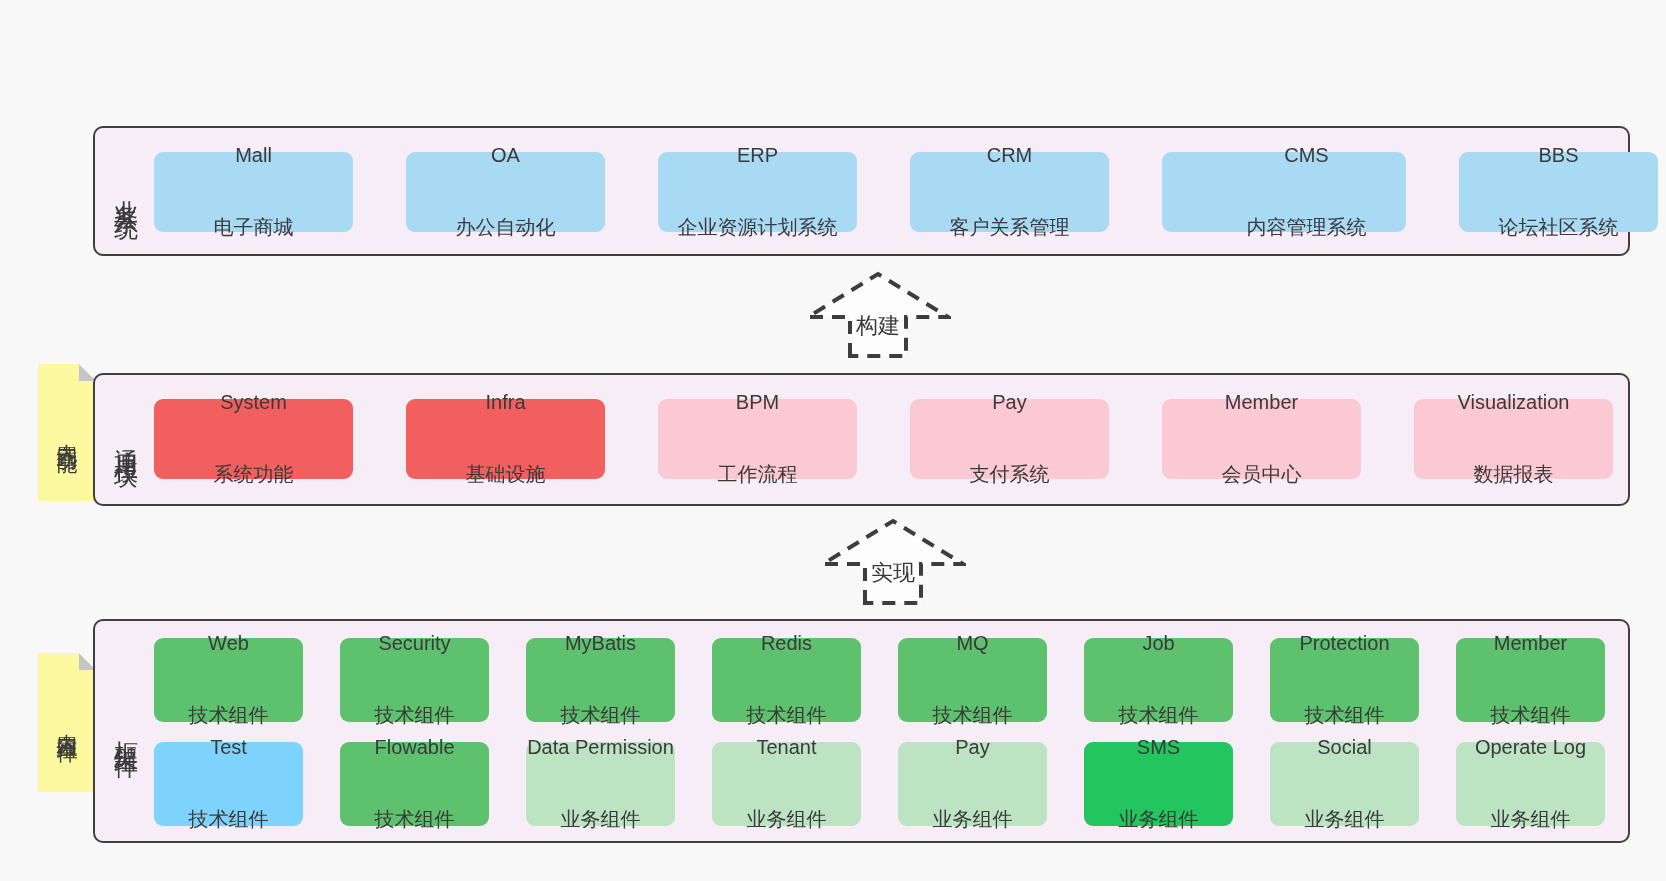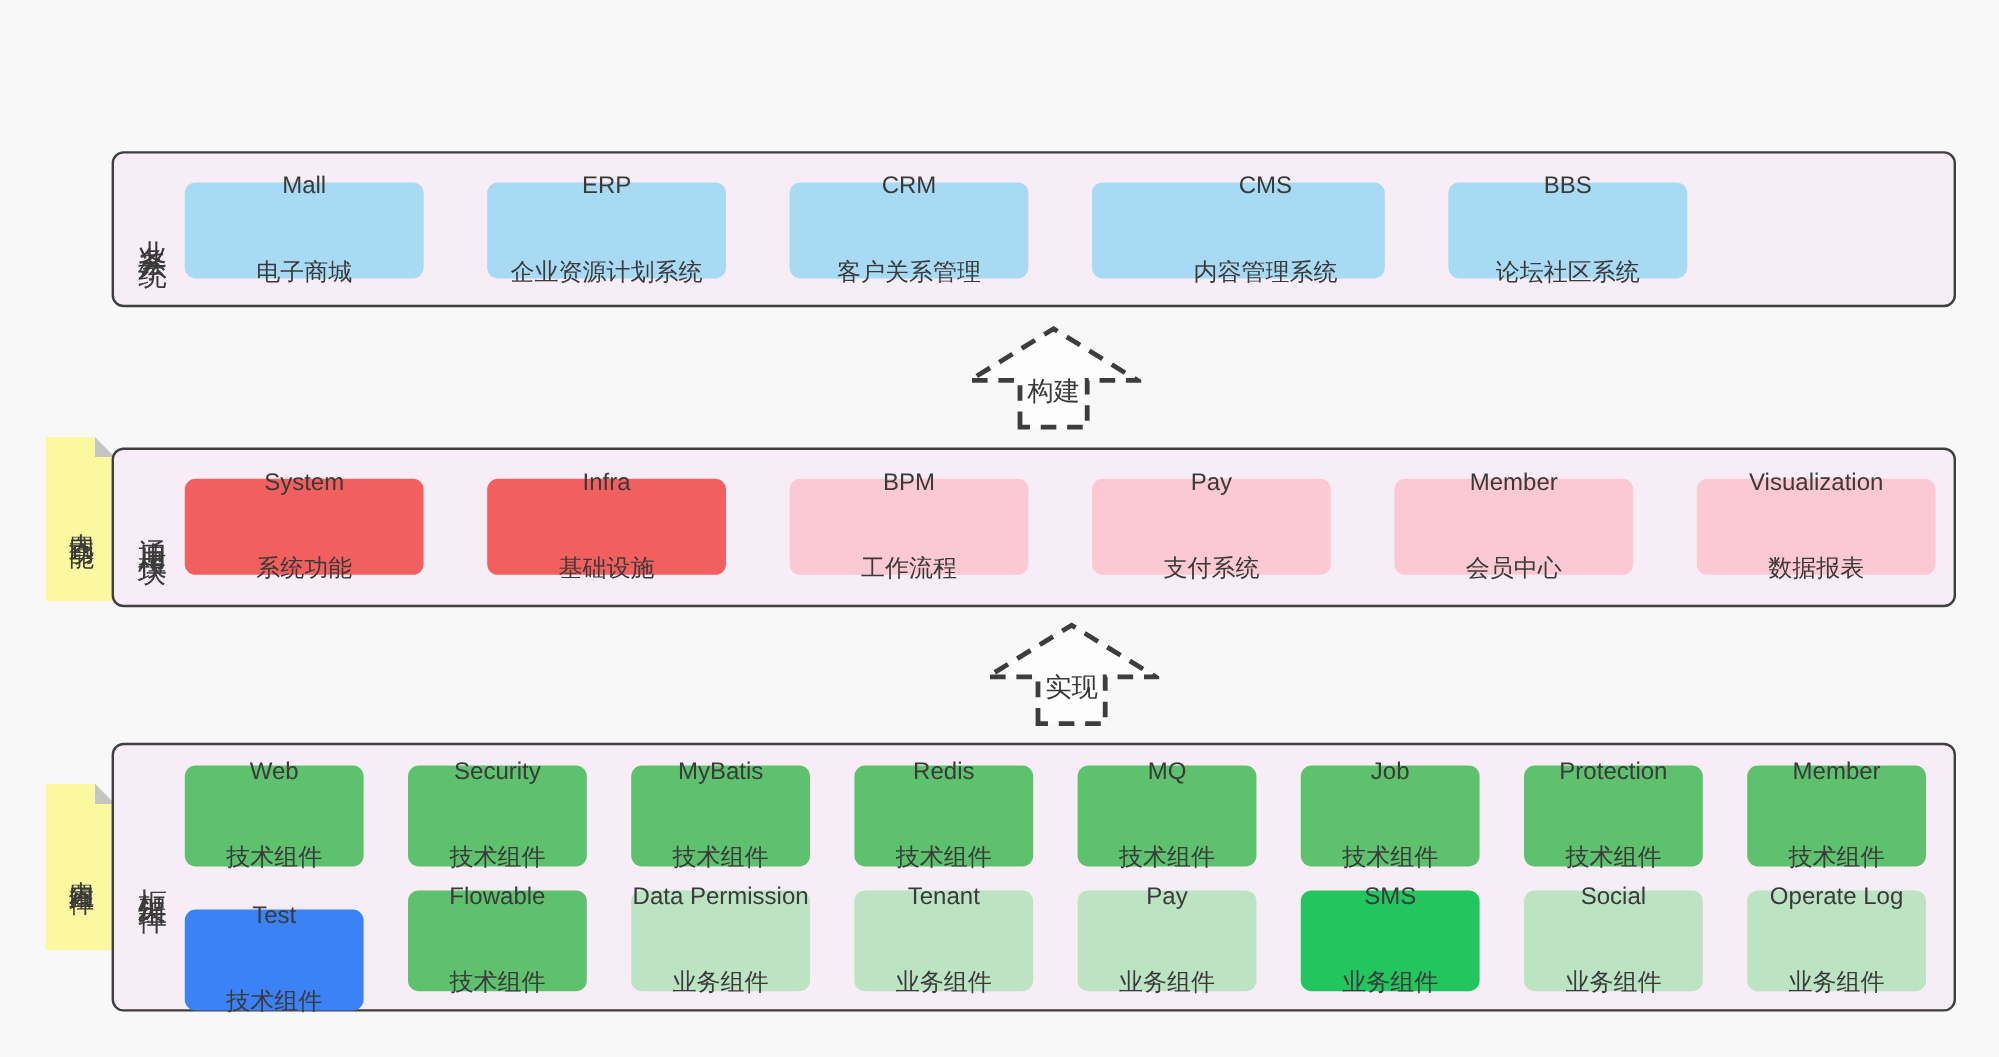--- a/index.html
+++ b/index.html
@@ -129,20 +129,24 @@
   </div>
 
   <section class="layer layer-1">
     <div class="vlabel">业务系统</div>
     <div class="row">
         <div class="box" style="background: rgb(168, 218, 243);">
           <div class="box-name">Mall</div>
           <div class="box-desc">电子商城</div>
         </div>
         <div class="box" style="background: rgb(168, 218, 243);">
+          <div class="box-name">OA</div>
+          <div class="box-desc">办公自动化</div>
+        </div>
+        <div class="box" style="background: rgb(168, 218, 243);">
           <div class="box-name">ERP</div>
           <div class="box-desc">企业资源计划系统</div>
         </div>
         <div class="box" style="background: rgb(168, 218, 243);">
           <div class="box-name">CRM</div>
           <div class="box-desc">客户关系管理</div>
         </div>
         <div class="box" style="background: rgb(168, 218, 243); padding-left: 45px;">
           <div class="box-name">CMS</div>
           <div class="box-desc">内容管理系统</div>
@@ -228,21 +232,21 @@
         <div class="box" style="background: rgb(94, 193, 109);">
           <div class="box-name">Protection</div>
           <div class="box-desc">技术组件</div>
         </div>
         <div class="box" style="background: rgb(94, 193, 109);">
           <div class="box-name">Member</div>
           <div class="box-desc">技术组件</div>
         </div>
       </div>
     <div class="row row-b">
-        <div class="box" style="background: #3b82f6; margin-top: 16px;">
+        <div class="box" style="background: #7dd3fc;">
           <div class="box-name">Test</div>
           <div class="box-desc">技术组件</div>
         </div>
         <div class="box" style="background: rgb(94, 193, 109);">
           <div class="box-name">Flowable</div>
           <div class="box-desc">技术组件</div>
         </div>
         <div class="box" style="background: rgb(188, 228, 195);">
           <div class="box-name">Data Permission</div>
           <div class="box-desc">业务组件</div>

